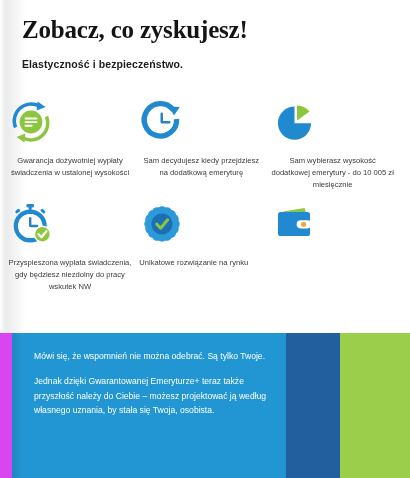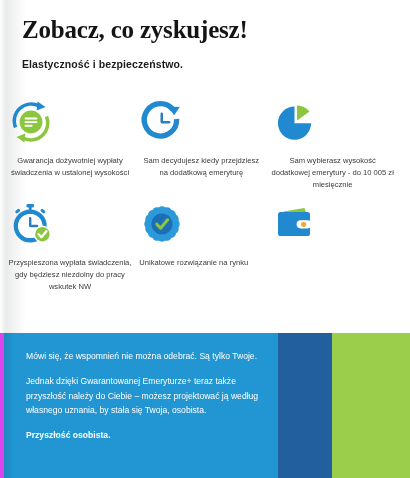--- a/index.html
+++ b/index.html
@@ -40,21 +40,21 @@
   }
   .cell{display:flex;flex-direction:column;align-items:flex-start;}
   .icon-wrap{height:52px;display:flex;align-items:center;justify-content:center;}
   .caption{
     margin-top:7px;
     text-align:center;font-size:7.6px;line-height:1.55;color:#3a3a3a;
     max-width:124px;
   }
 
   
-  .band{position:absolute;left:4px;top:333px;width:374px;height:145px;}
+  .band{position:absolute;left:12px;top:333px;width:374px;height:145px;}
   .band-blue{position:absolute;left:0;top:0;width:274px;height:145px;background:#2196d3;}
   .band-darkblue{position:absolute;left:274px;top:0;width:54px;height:145px;background:#215f9e;}
   .band-green{position:absolute;left:328px;top:0;width:82px;height:145px;background:#9ace4b;}
   .band-shadow{
     position:absolute;left:0;top:0;width:10px;height:145px;
     background:linear-gradient(to right,rgba(0,0,0,0.10),rgba(0,0,0,0));
   }
   .band-text{
     position:absolute;left:22px;top:16px;width:240px;
     color:#ffffff;font-size:8.6px;line-height:1.72;
@@ -171,17 +171,16 @@
   </div>
 
   <div class="band">
     <div class="band-blue"></div>
     <div class="band-darkblue"></div>
     <div class="band-green"></div>
     <div class="band-shadow"></div>
     <div class="band-text">
       <p>Mówi się, że wspomnień nie można odebrać. Są tylko Twoje.</p>
       <p>Jednak dzięki Gwarantowanej Emeryturze+ teraz także przyszłość należy do Ciebie – możesz projektować ją według własnego uznania, by stała się Twoja, osobista.</p>
-      <p class="last">Przyszłość osobista.</p>
     </div>
   </div>
 
 </div>
 
 </body></html>

